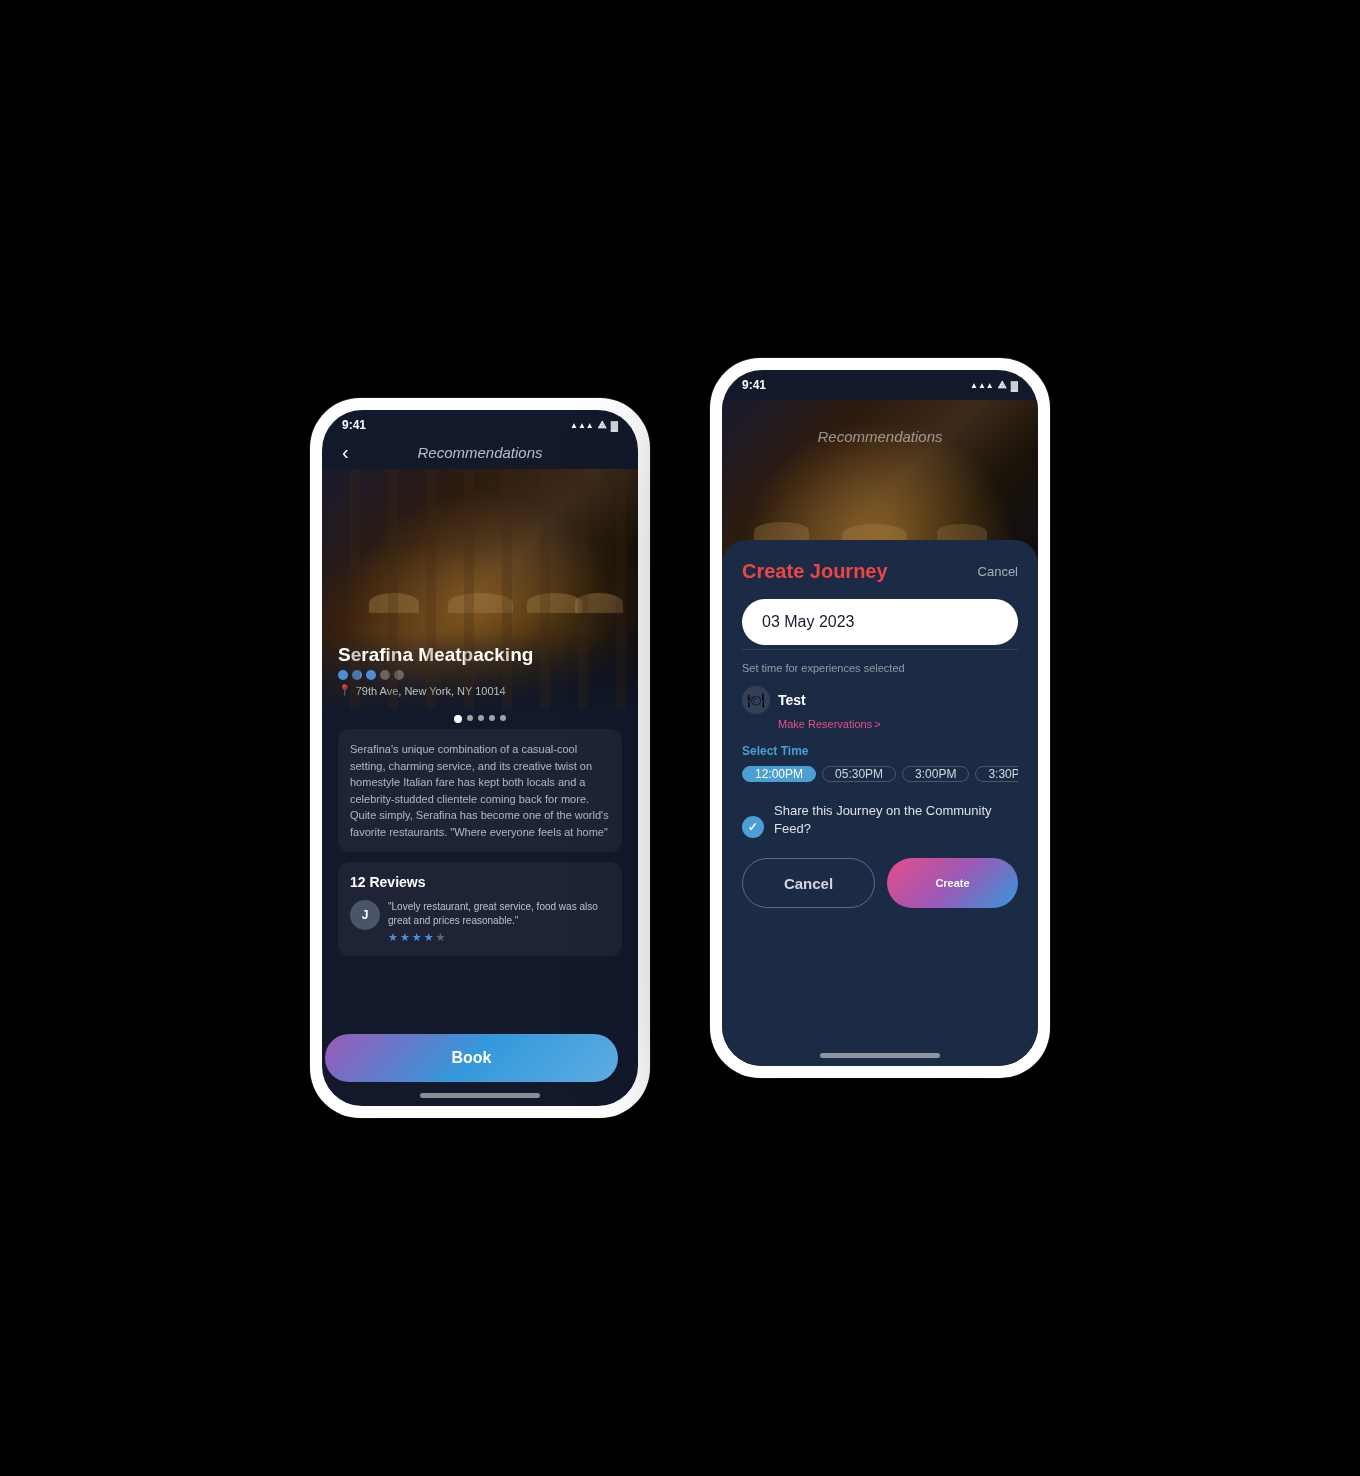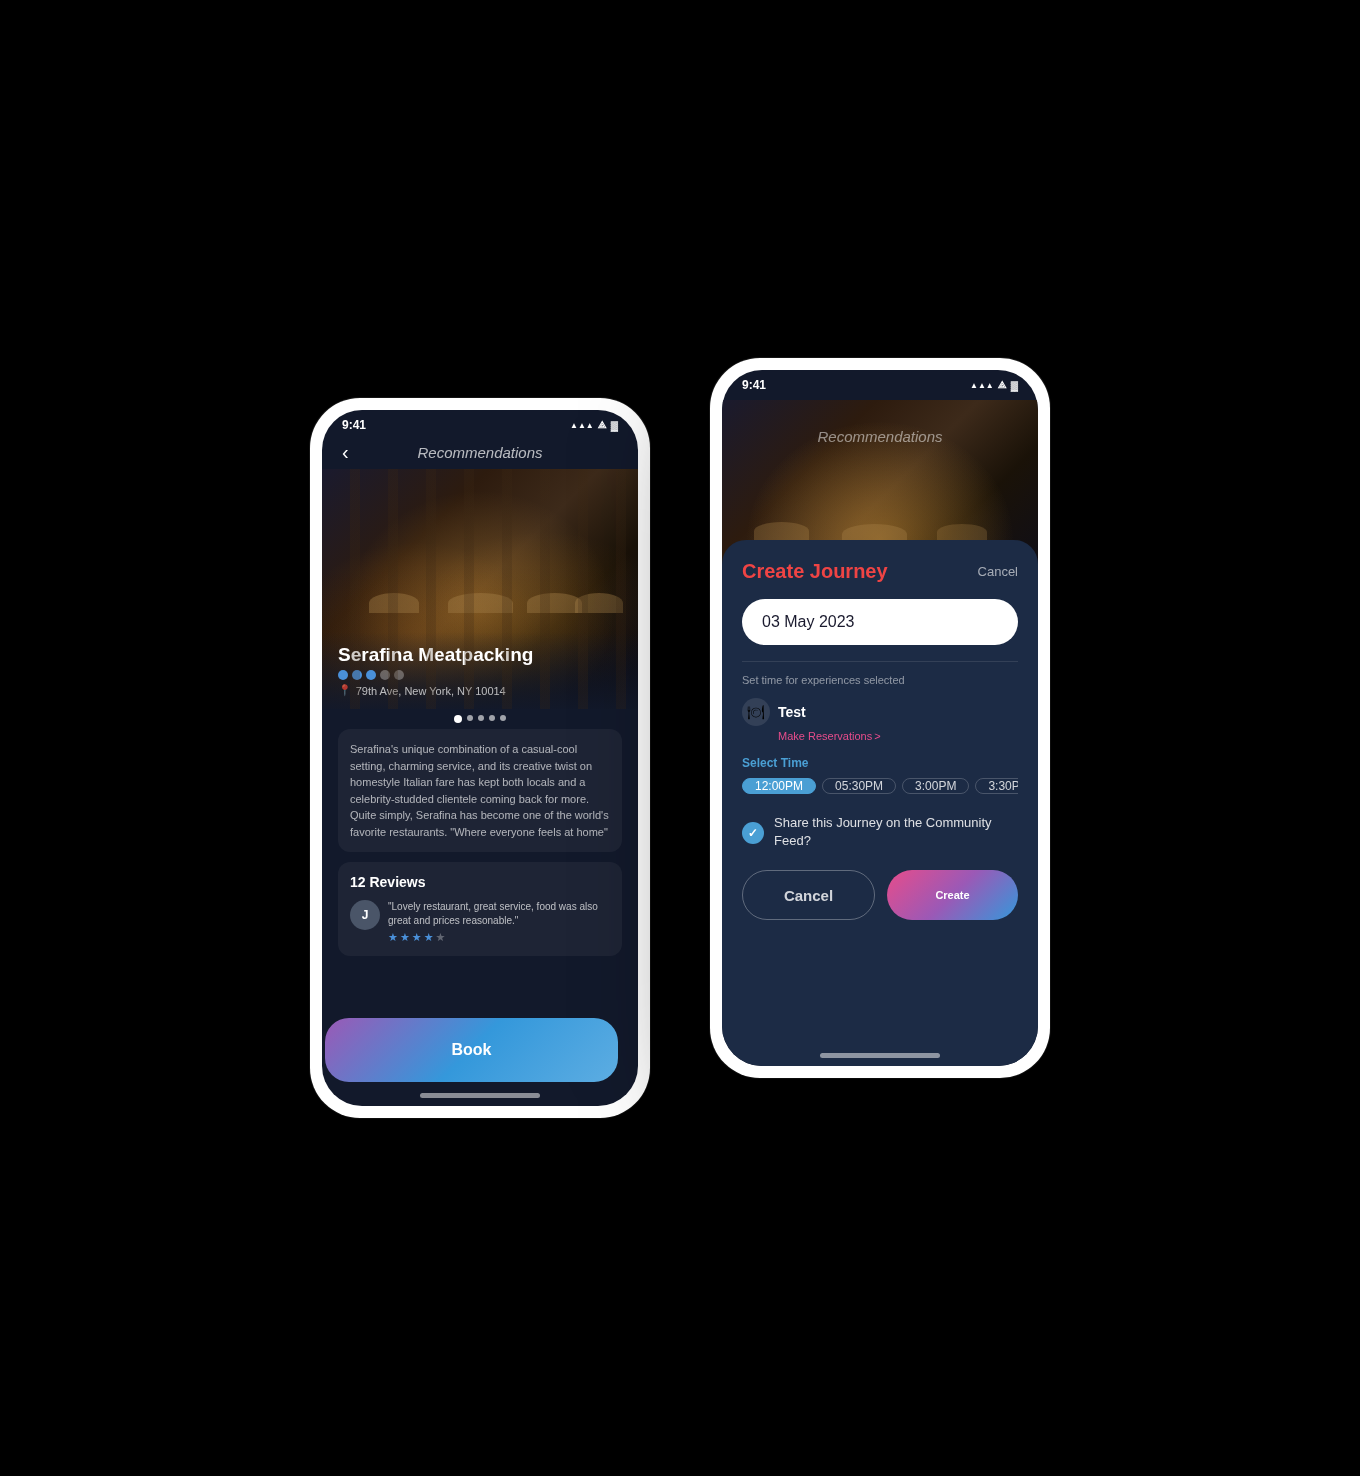--- a/index.html
+++ b/index.html
@@ -263,21 +263,21 @@
 
     .star-row { display: flex; gap: 2px; }
     .star { color: #4a90d9; font-size: 11px; }
     .star.empty { color: rgba(255,255,255,0.3); }
 
     .book-button {
       position: absolute;
       bottom: 24px;
       left: 3px;
       right: 20px;
-      height: 64px;
+      height: 48px;
       border-radius: 24px;
       background: linear-gradient(135deg, #9b59b6, #3498db, #5dade2);
       border: none;
       color: #fff;
       font-size: 16px;
       font-weight: 700;
       cursor: pointer;
       z-index: 10;
     }
 
@@ -350,21 +350,21 @@
       cursor: pointer;
     }
 
     .date-pill {
       background: #fff;
       border-radius: 28px;
       padding: 14px 20px;
       color: #1a1a2e;
       font-size: 16px;
       font-weight: 500;
-      margin-bottom: 16px;
+      margin-bottom: 4px;
       width: 100%;
     }
 
     .divider {
       height: 1px;
       background: rgba(255,255,255,0.1);
       margin-bottom: 12px;
     }
 
     .set-time-label {
@@ -440,21 +440,21 @@
     }
 
     .time-slot.selected {
       background: #4a9fd4;
       border-color: #4a9fd4;
       color: #fff;
     }
 
     .community-row {
       display: flex;
-      align-items: center;
+      align-items: flex-end;
       gap: 10px;
       margin-bottom: 20px;
       margin-top: 16px;
     }
 
     .check-circle {
       width: 22px;
       height: 22px;
       border-radius: 50%;
       background: #4a9fd4;

